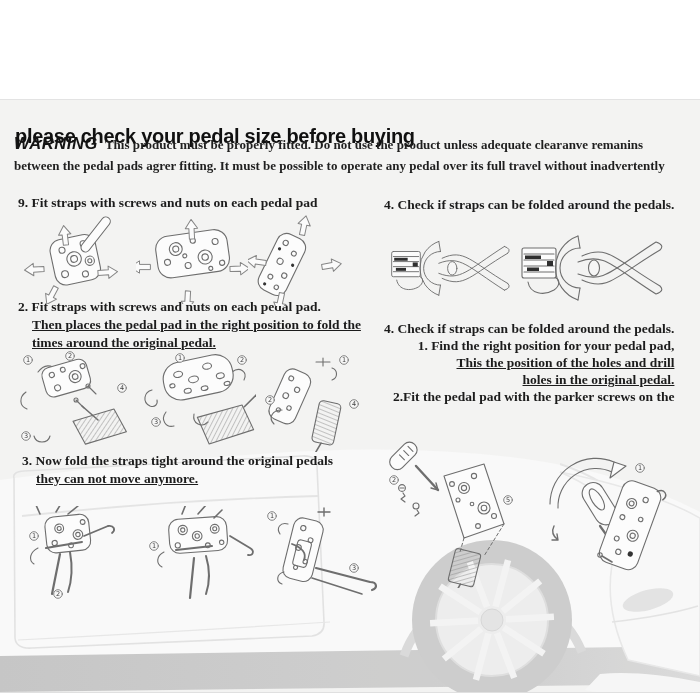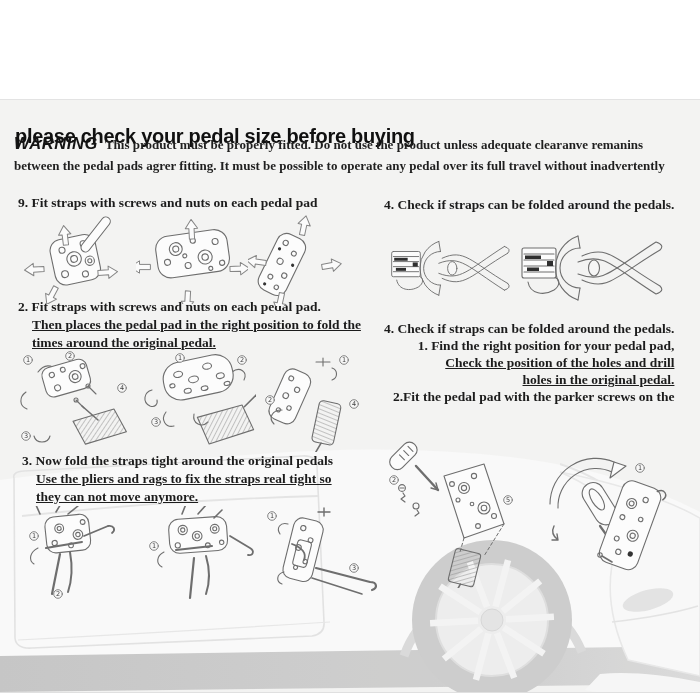--- a/index.html
+++ b/index.html
@@ -77,31 +77,30 @@
     <div class="abs step" style="left:18px;top:94px;">
       <div>9. Fit straps with screws and nuts on each pedal pad</div>
     </div>
     <div class="abs step" style="left:18px;top:198px;">
       <div>2. Fit straps with screws and nuts on each pedal pad.</div>
       <div class="cont">Then places the pedal pad in the right position to fold the</div>
       <div class="cont">times around the original pedal.</div>
     </div>
     <div class="abs step" style="left:22px;top:352px;">
       <div>3. Now fold the straps tight around the original pedals</div>
-      <div class="cont">Use the pliers and rags to fix the straps real tight so</div>
       <div class="cont">they can not move anymore.</div>
     </div>
 
     <div class="abs step stepR" style="left:384px;top:96px;">
       <div>4. Check if straps can be folded around the pedals.</div>
     </div>
     <div class="abs step stepR" style="left:384px;top:220px;">
       <div>4. Check if straps can be folded around the pedals.</div>
       <div>1. Find the right position for your pedal pad,</div>
-      <div class="cont">Check the position of the holes and drill</div>
+      <div class="cont">This the position of the holes and drill</div>
       <div class="cont">holes in the original pedal.</div>
       <div>2.Fit the pedal pad with the parker screws on the</div>
     </div>
 
     <svg class="il" style="left:22px;top:112px;" width="106" height="92" viewBox="0 0 106 92">
       <g transform="translate(26,30) rotate(-12)">
         <rect x="0" y="0" width="46" height="46" rx="11" fill="#fcfcfc"></rect>
         <circle cx="12" cy="11" r="3"></circle>
           <circle cx="34" cy="9" r="3"></circle>
         <circle cx="10" cy="35" r="3.4"></circle>

